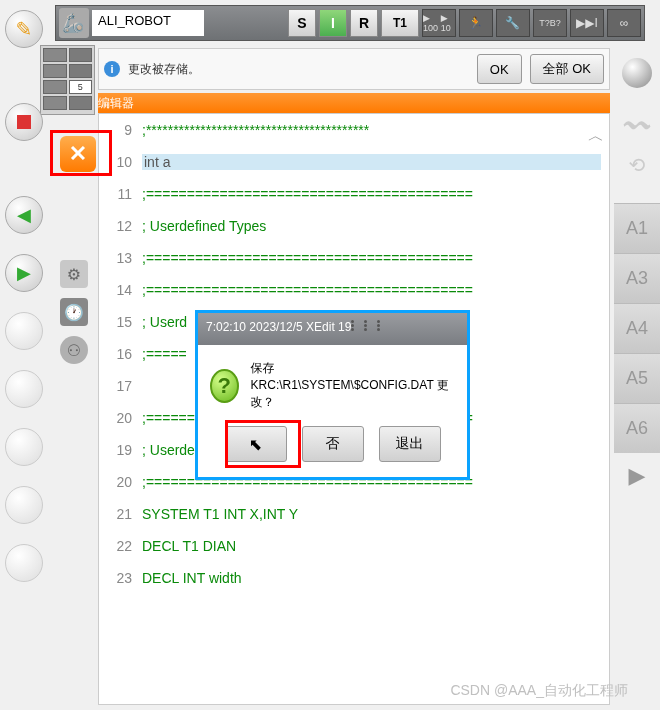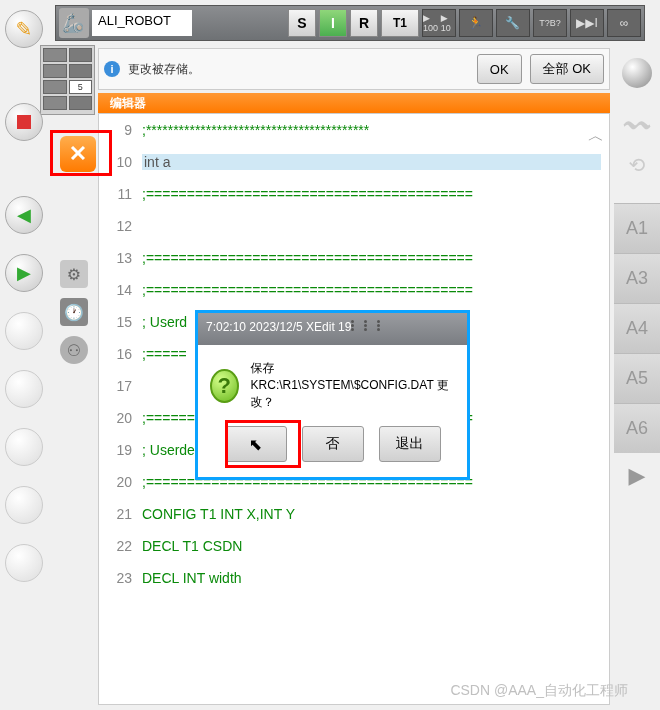--- a/index.html
+++ b/index.html
@@ -1,19 +1,19 @@
 <!DOCTYPE html>
 <html><head>
 <meta charset="utf-8">
 <style>
 *{box-sizing:border-box;margin:0;padding:0;font-family:"Microsoft YaHei",Arial,sans-serif}
 body{width:660px;height:710px;background:#f0f0f0;position:relative;overflow:hidden}
 .topbar{position:absolute;top:5px;left:55px;right:15px;height:36px;background:linear-gradient(#8b8d90,#6e7174);border:1px solid #555;display:flex;align-items:center;padding:0 3px;gap:3px}
 .robot-icon{width:30px;height:30px;background:#aaa;border-radius:3px;display:flex;align-items:center;justify-content:center;font-size:18px}
-.robot-name{width:100px;height:26px;background:#fff;padding:3px 6px;font-size:13px;text-align:left}
+.robot-name{width:112px;height:26px;background:#fff;padding:3px 6px;font-size:13px;text-align:left}
 .tb-btn{width:28px;height:28px;background:linear-gradient(#f5f5f5,#d0d0d0);border:1px solid #888;display:flex;align-items:center;justify-content:center;font-weight:bold;font-size:14px}
 .tb-btn.green{background:linear-gradient(#8fd67a,#4caf50);color:#fff}
 .tb-btn.wide{width:38px;font-size:12px}
 .tb-dark{width:34px;height:28px;background:#666;border:1px solid #444;color:#ddd;display:flex;align-items:center;justify-content:center;font-size:12px}
 .tb-dark.col{flex-direction:row;font-size:9px;line-height:10px}
 .leftcol{position:absolute;left:0;top:0;width:48px;height:710px;display:flex;flex-direction:column;align-items:center;padding-top:130px;gap:20px}
 .lbtn{width:38px;height:38px;border-radius:50%;background:radial-gradient(circle at 35% 30%,#fff,#c8c8c8);border:1px solid #aaa;display:flex;align-items:center;justify-content:center}
 .rightcol{position:absolute;right:0;top:50px;width:46px;height:650px;display:flex;flex-direction:column;align-items:center}
 .globe{width:30px;height:30px;border-radius:50%;background:radial-gradient(circle at 35% 30%,#fff,#888);margin:8px 0 15px}
 .curv{width:36px;height:50px;color:#ccc;font-size:26px;text-align:center}
@@ -22,21 +22,21 @@
 .statpanel{position:absolute;left:40px;top:45px;width:55px;height:70px;background:#d5d5d5;border:1px solid #999;display:flex;flex-direction:column;padding:2px;gap:2px}
 .statrow{height:14px;display:flex;gap:2px}
 .stc{flex:1;background:#888;border:1px solid #666}
 .stc.g{background:#7b7b7b}
 .stc.n{background:#fff;color:#333;font-size:9px;text-align:center;line-height:12px}
 .msgbar{position:absolute;left:98px;top:48px;right:50px;height:42px;background:#f8f8f8;border:1px solid #ccc;display:flex;align-items:center;padding:2px 5px;gap:8px}
 .info-i{width:16px;height:16px;border-radius:50%;background:#3a8edb;color:#fff;font-size:11px;text-align:center;line-height:16px;font-weight:bold}
 .msgtxt{flex:1;font-size:12px;color:#333}
 .msgtxt .t1{color:#444}
 .btn3d{height:30px;padding:0 12px;background:linear-gradient(#f8f8f8,#d8d8d8);border:1px solid #999;border-radius:3px;font-size:13px;cursor:pointer}
-.orangebar{position:absolute;left:98px;top:93px;right:50px;height:20px;background:linear-gradient(#ff9833,#ff7a00);color:#fff;font-size:12px;font-weight:bold;padding:2px 12px}
+.orangebar{position:absolute;left:98px;top:93px;right:50px;height:20px;background:linear-gradient(#ff9833,#ff7a00);color:#fff;font-size:12px;font-weight:normal;padding:2px 0}
 .editor{position:absolute;left:98px;top:113px;right:50px;bottom:5px;background:#fff;border:1px solid #ccc;overflow:hidden}
 .eline{display:flex;font-family:Consolas,monospace;font-size:14px;padding:8px 8px;align-items:flex-start}
 .lnum{width:35px;text-align:right;color:#888;padding-right:10px}
 .lcode{flex:1;color:#0a8a0a;white-space:pre}
 .lcode.intc{color:#555;background:#d0e8f5;display:inline-block;padding:0 2px}
 .chev{position:absolute;right:5px;top:12px;color:#999;font-size:16px}
 .tools{position:absolute;left:60px;top:260px;width:35px;display:flex;flex-direction:column;gap:10px}
 .tool{width:28px;height:28px;background:#c8c8c8;border-radius:4px;display:flex;align-items:center;justify-content:center;color:#666;font-size:16px}
 .closewrap{position:absolute;left:50px;top:130px;width:62px;height:46px;border:3px solid #ff0000}
 .closex{position:absolute;left:60px;top:136px;width:36px;height:36px;background:linear-gradient(#ffae4d,#ff7a00);border-radius:6px;color:#fff;font-size:22px;display:flex;align-items:center;justify-content:center;font-weight:bold}
@@ -120,20 +120,21 @@
       <div class="eline">
         <span class="lnum">10</span>
         <span class="lcode intc">int a</span>
       </div>
       <div class="eline">
         <span class="lnum">11</span>
         <span class="lcode">;========================================</span>
       </div>
       <div class="eline">
         <span class="lnum">12</span>
+        <span class="lcode">; Userdefined Types</span>
       </div>
       <div class="eline">
         <span class="lnum">13</span>
         <span class="lcode">;========================================</span>
       </div>
       <div class="eline">
         <span class="lnum">14</span>
         <span class="lcode">;========================================</span>
       </div>
       <div class="eline">
@@ -155,25 +156,25 @@
       <div class="eline">
         <span class="lnum">19</span>
         <span class="lcode">; Userdefined Variables</span>
       </div>
       <div class="eline">
         <span class="lnum">20</span>
         <span class="lcode">;========================================</span>
       </div>
       <div class="eline">
         <span class="lnum">21</span>
-        <span class="lcode">CONFIG T1 INT X,INT Y</span>
+        <span class="lcode">SYSTEM T1 INT X,INT Y</span>
       </div>
       <div class="eline">
         <span class="lnum">22</span>
-        <span class="lcode">DECL T1 CSDN</span>
+        <span class="lcode">DECL T1 DIAN</span>
       </div>
       <div class="eline">
         <span class="lnum">23</span>
         <span class="lcode">DECL INT width</span>
       </div>
     </div>
 </div>
 
 <div class="closewrap"></div>
 <div class="closex">✕</div>

